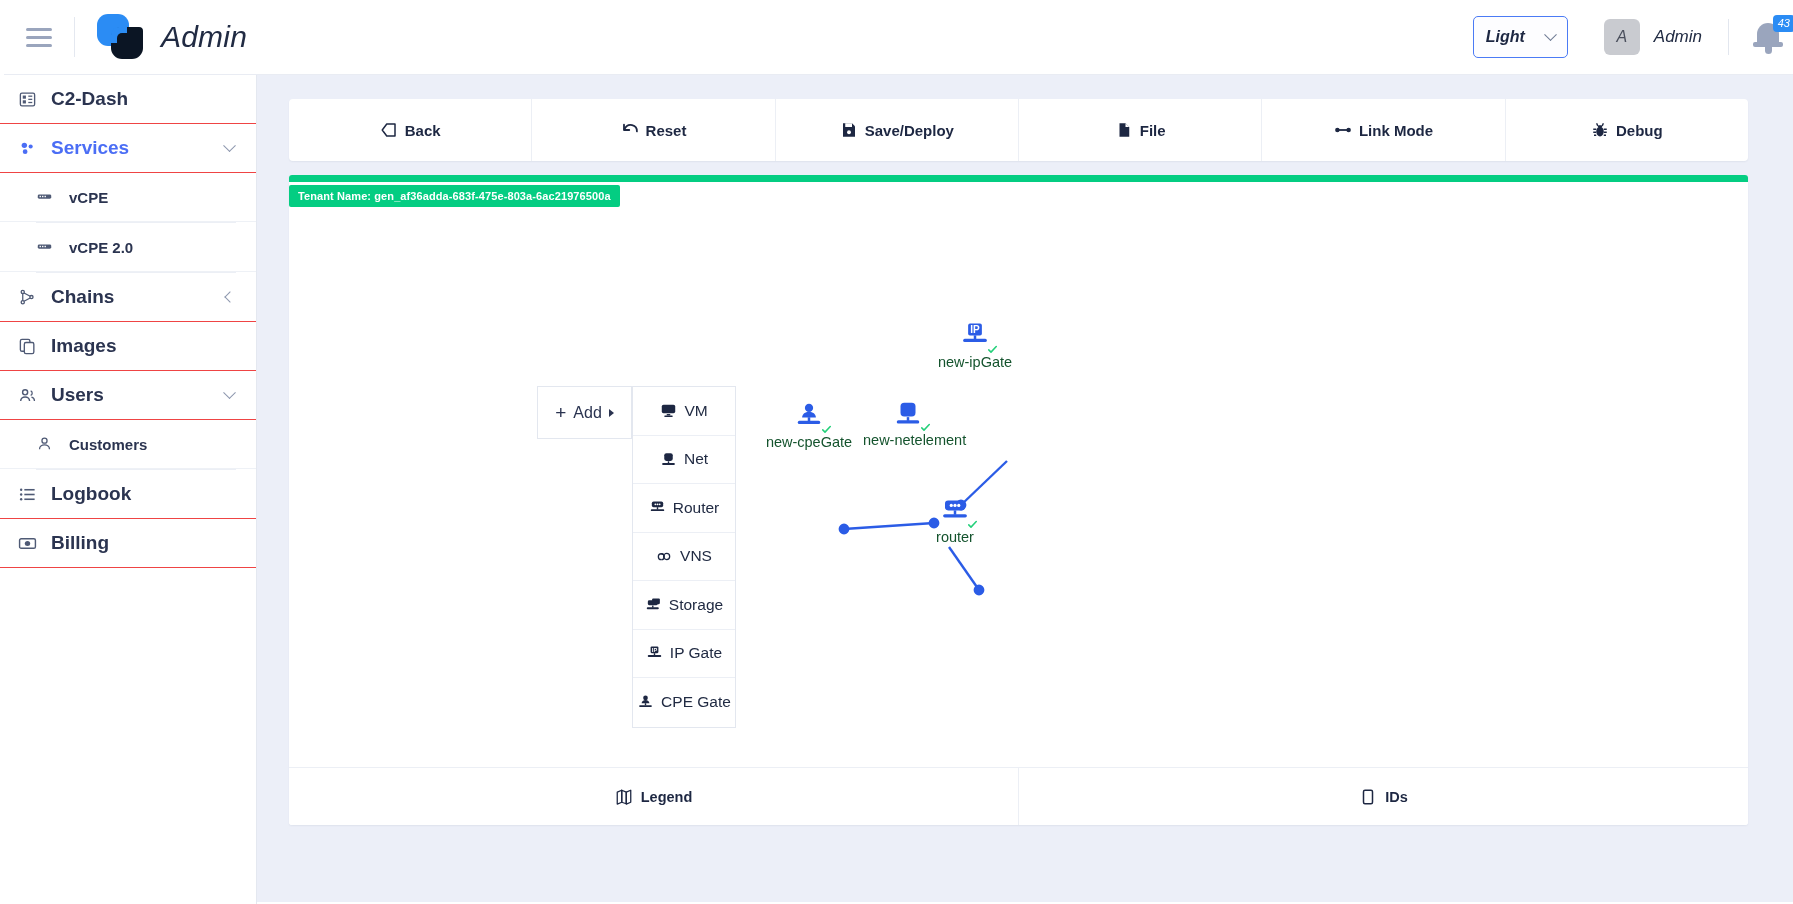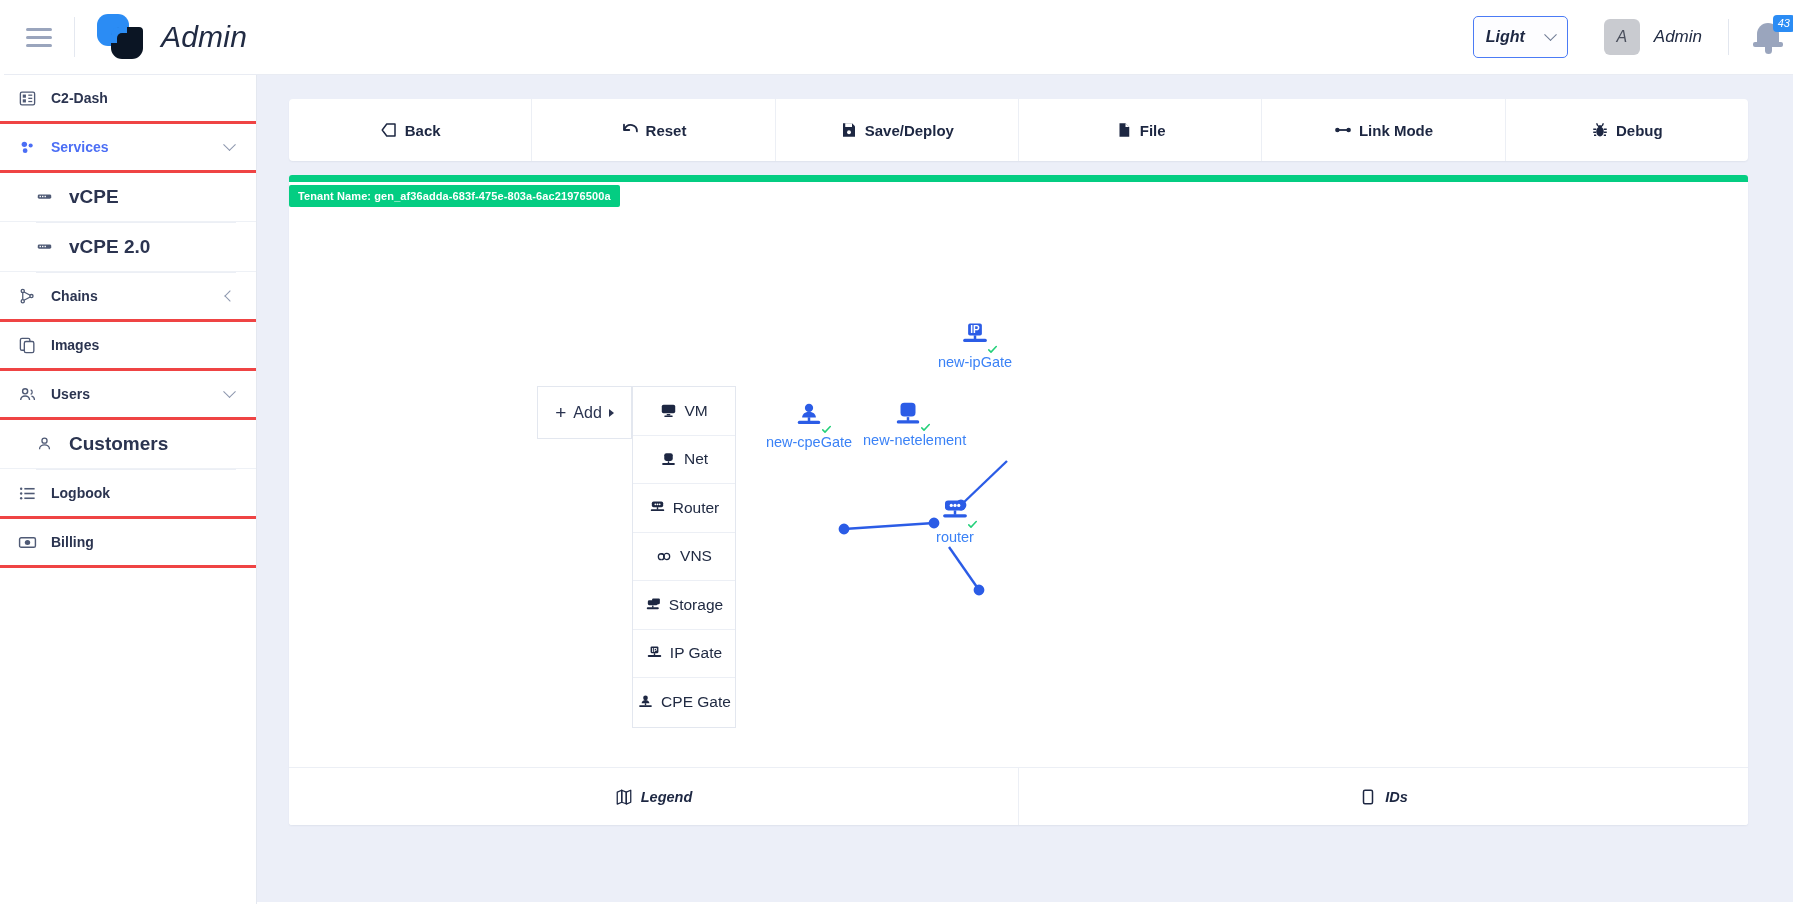--- a/index.html
+++ b/index.html
@@ -104,25 +104,25 @@
   .sidebar {
     position:absolute; top:75px; left:0;
     width: 257px; height: 829px;
     background:#ffffff;
     border-right: 1px solid #e4e8f0;
     overflow: hidden;
   }
   .nav-item {
     height: 49px; display:flex; align-items:center;
     padding-left: 18px; gap: 14px;
-    border-bottom: 3px solid #ef4444;
-    font-size: 14px; font-weight: bold; color:#2b3450;
+    border-bottom: 1px solid #ef4444;
+    font-size: 19px; font-weight: bold; color:#2b3450;
     cursor:pointer; position:relative;
   }
-  .nav-item.sub { padding-left: 36px; font-size: 19px; border-bottom: 1px solid #eef1f6; }
+  .nav-item.sub { padding-left: 36px; font-size: 15px; border-bottom: 1px solid #eef1f6; }
   .nav-item.sub.last { border-bottom: 1px solid #e4e8f0; }
   .nav-item.active { color:#4b6ef5; }
   .nav-item .label { flex: 1; }
   .nav-ico { width: 19px; height: 19px; flex:none; display:block; }
   .nav-chev-d {
     width: 9px; height: 9px; margin-right: 22px;
     border-right: 1.8px solid #8d97ae; border-bottom: 1.8px solid #8d97ae;
     transform: rotate(45deg) translate(-2px,-2px);
   }
   .nav-chev-l {
@@ -175,21 +175,21 @@
   .status-badge {
     position:absolute; bottom: 10px; right: 5px;
     background:#04cd82; color:#ffffff;
     font-size: 11.5px; font-weight: bold;
     padding: 5px 11px; border-radius: 4px;
     white-space: nowrap;
   }
   .canvas-bottom {
     position:absolute; bottom:0; left:0; width:100%; height: 58px;
     border-top: 1px solid #eceff5;
-    display:flex; align-items:stretch; background:#fff;font-style:italic;
+    display:flex; align-items:stretch; background:#fff;
   }
   .cb-btn {
     flex:1; display:flex; align-items:center; justify-content:center; gap:8px;
     font-size: 14.5px; font-weight:bold; color:#1d2742; cursor:pointer;
     border-right: 1px solid #eceff5;
   }
   .cb-btn:last-child { border-right:none; }
 
   
   .add-menu { position:absolute; left: 248px; top: 211px; display:flex; align-items:flex-start; }
@@ -210,21 +210,21 @@
     gap: 7px; font-size: 15.5px; color:#212b43; cursor:pointer;
     border-bottom: 1px solid #eceff5;
   }
   .add-item:last-child { border-bottom:none; }
   .add-ico { width:17px; height:17px; flex:none; }
 
   
   .topo { position:absolute; left:0; top:0; width:100%; height:100%; }
   .node { position:absolute; text-align:center; cursor:pointer; }
   .node .nlabel {
-    font-size: 14.5px; color:#3b82f6; white-space:nowrap;
+    font-size: 14.5px; color:#14532d; white-space:nowrap;
     margin-top: -1px; font-family:"Liberation Sans", sans-serif;
   }
   .node .nico { position:relative; display:inline-block; }
   .tick {
     position:absolute; right:-7px; bottom:1px;
     width:9px; height:9px;
   }
 </style>
 </head>
 <body>

